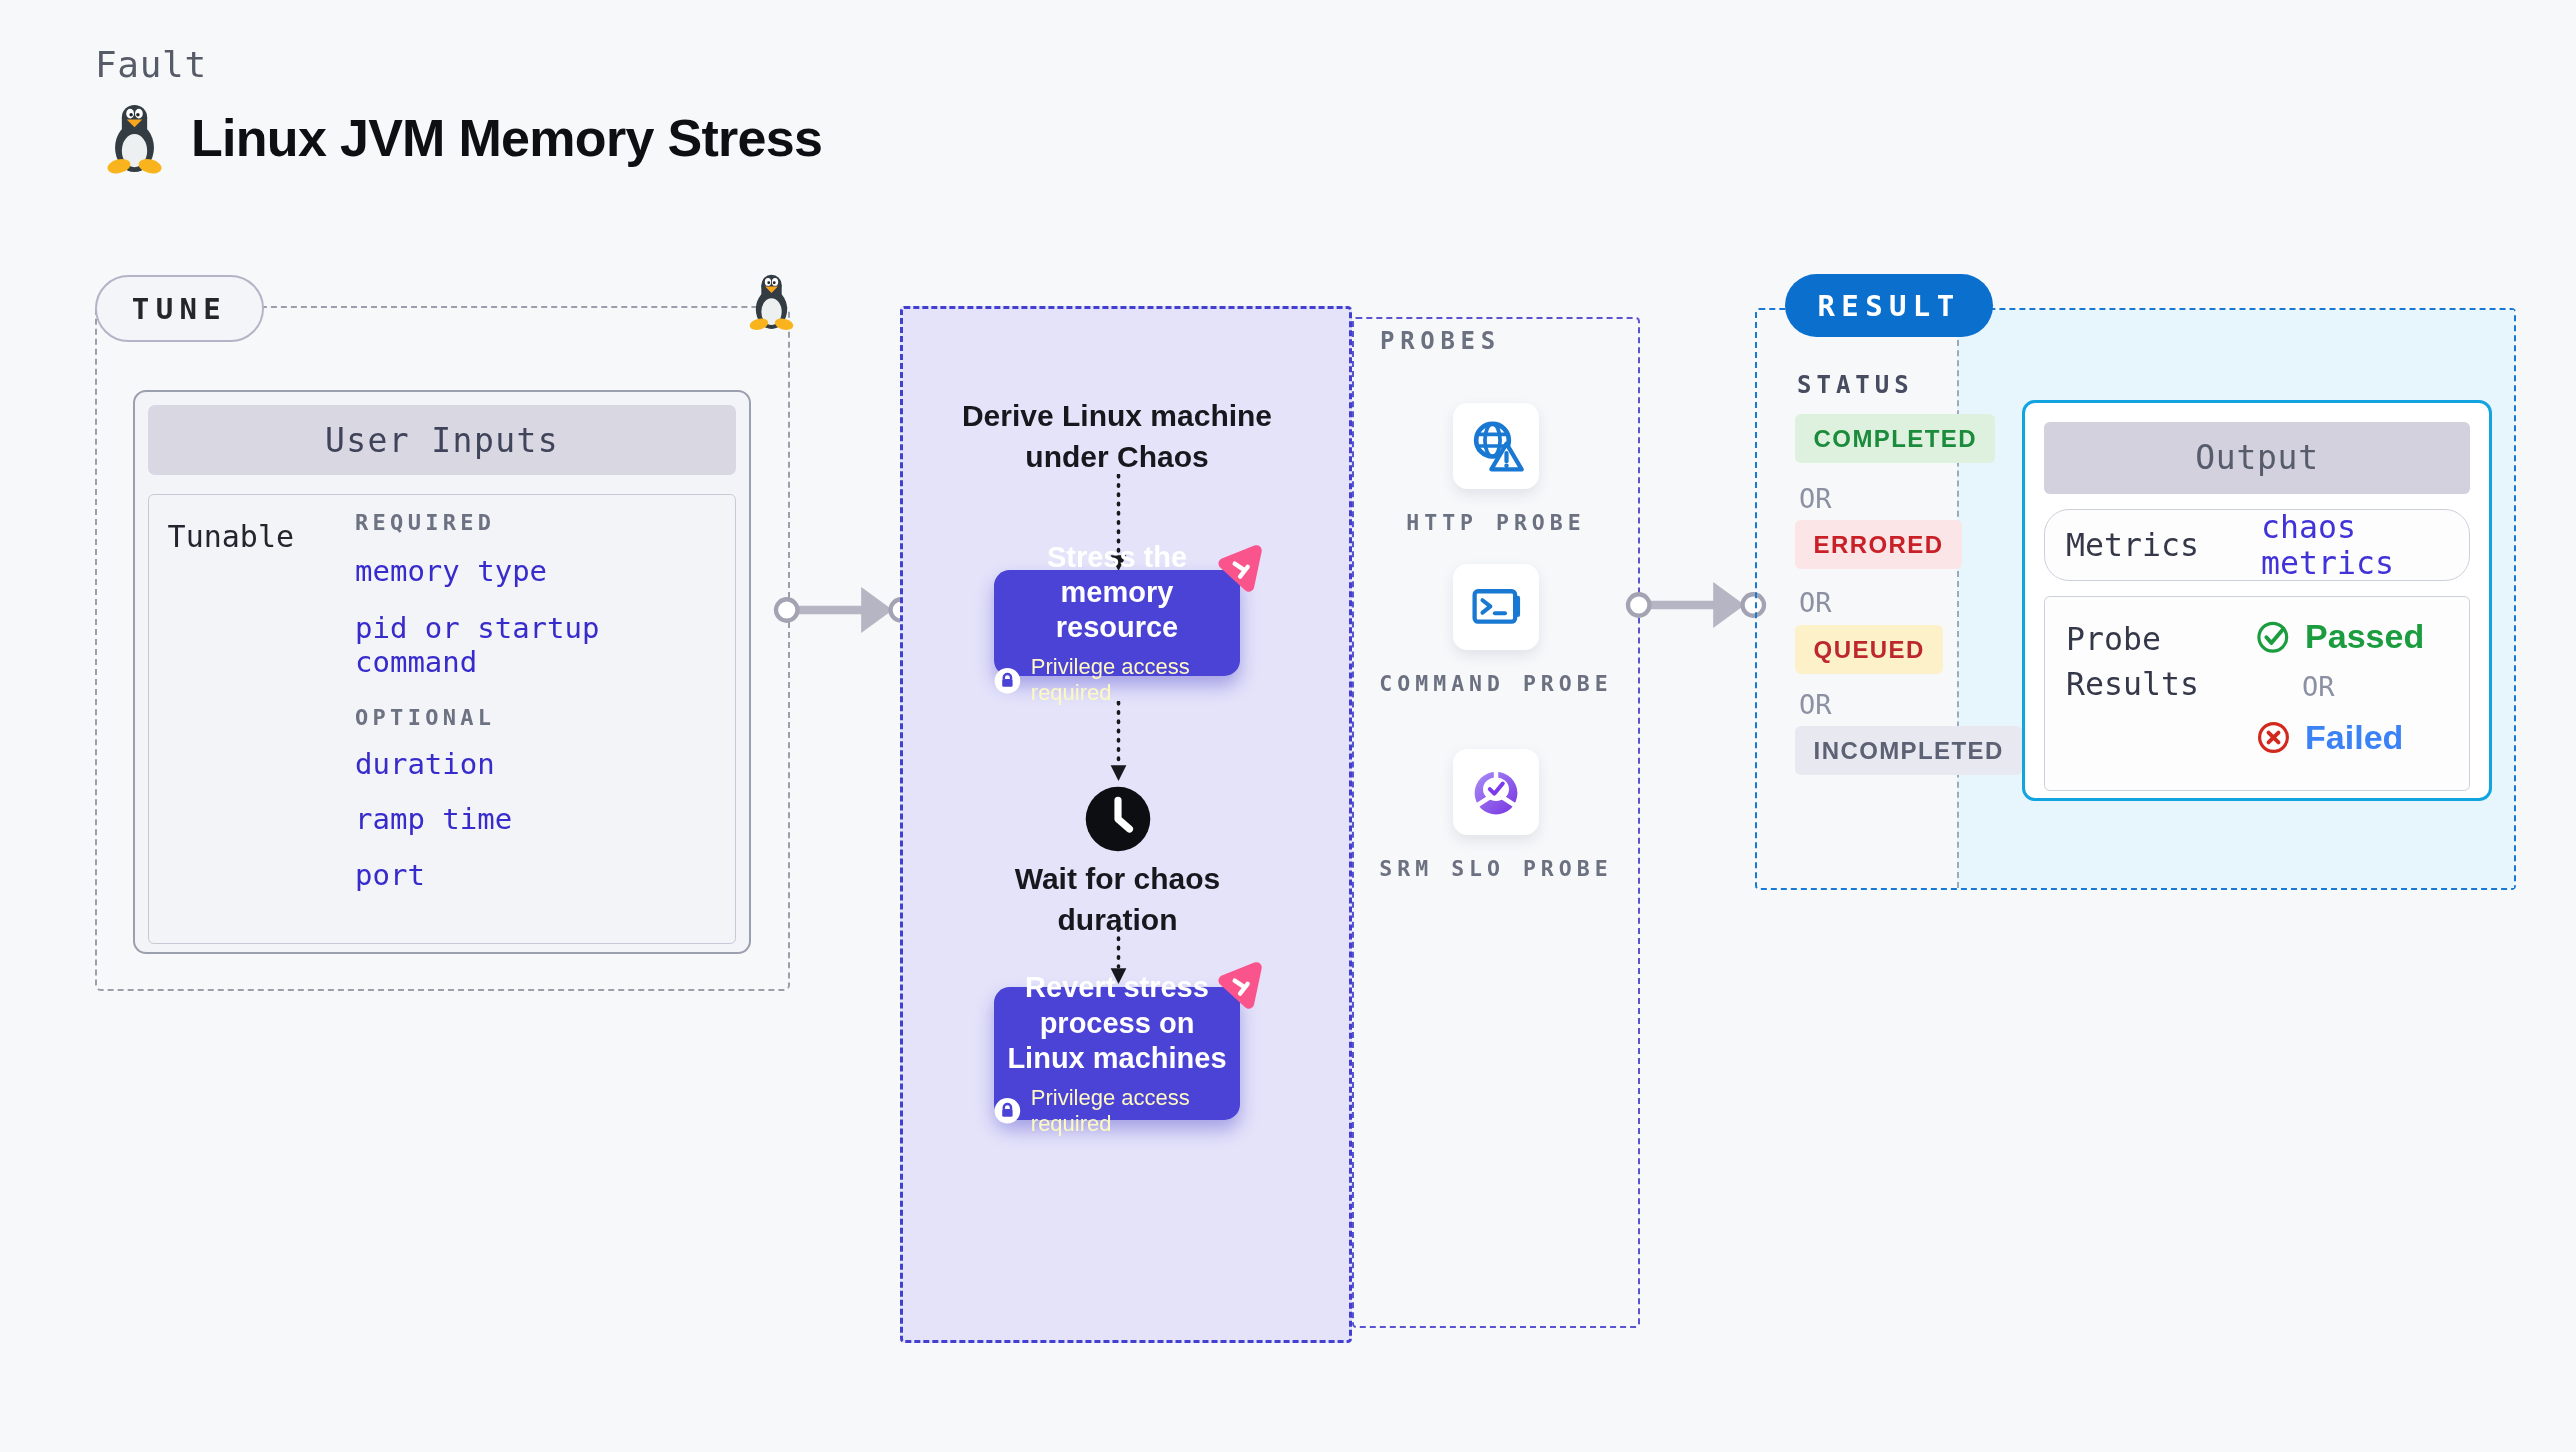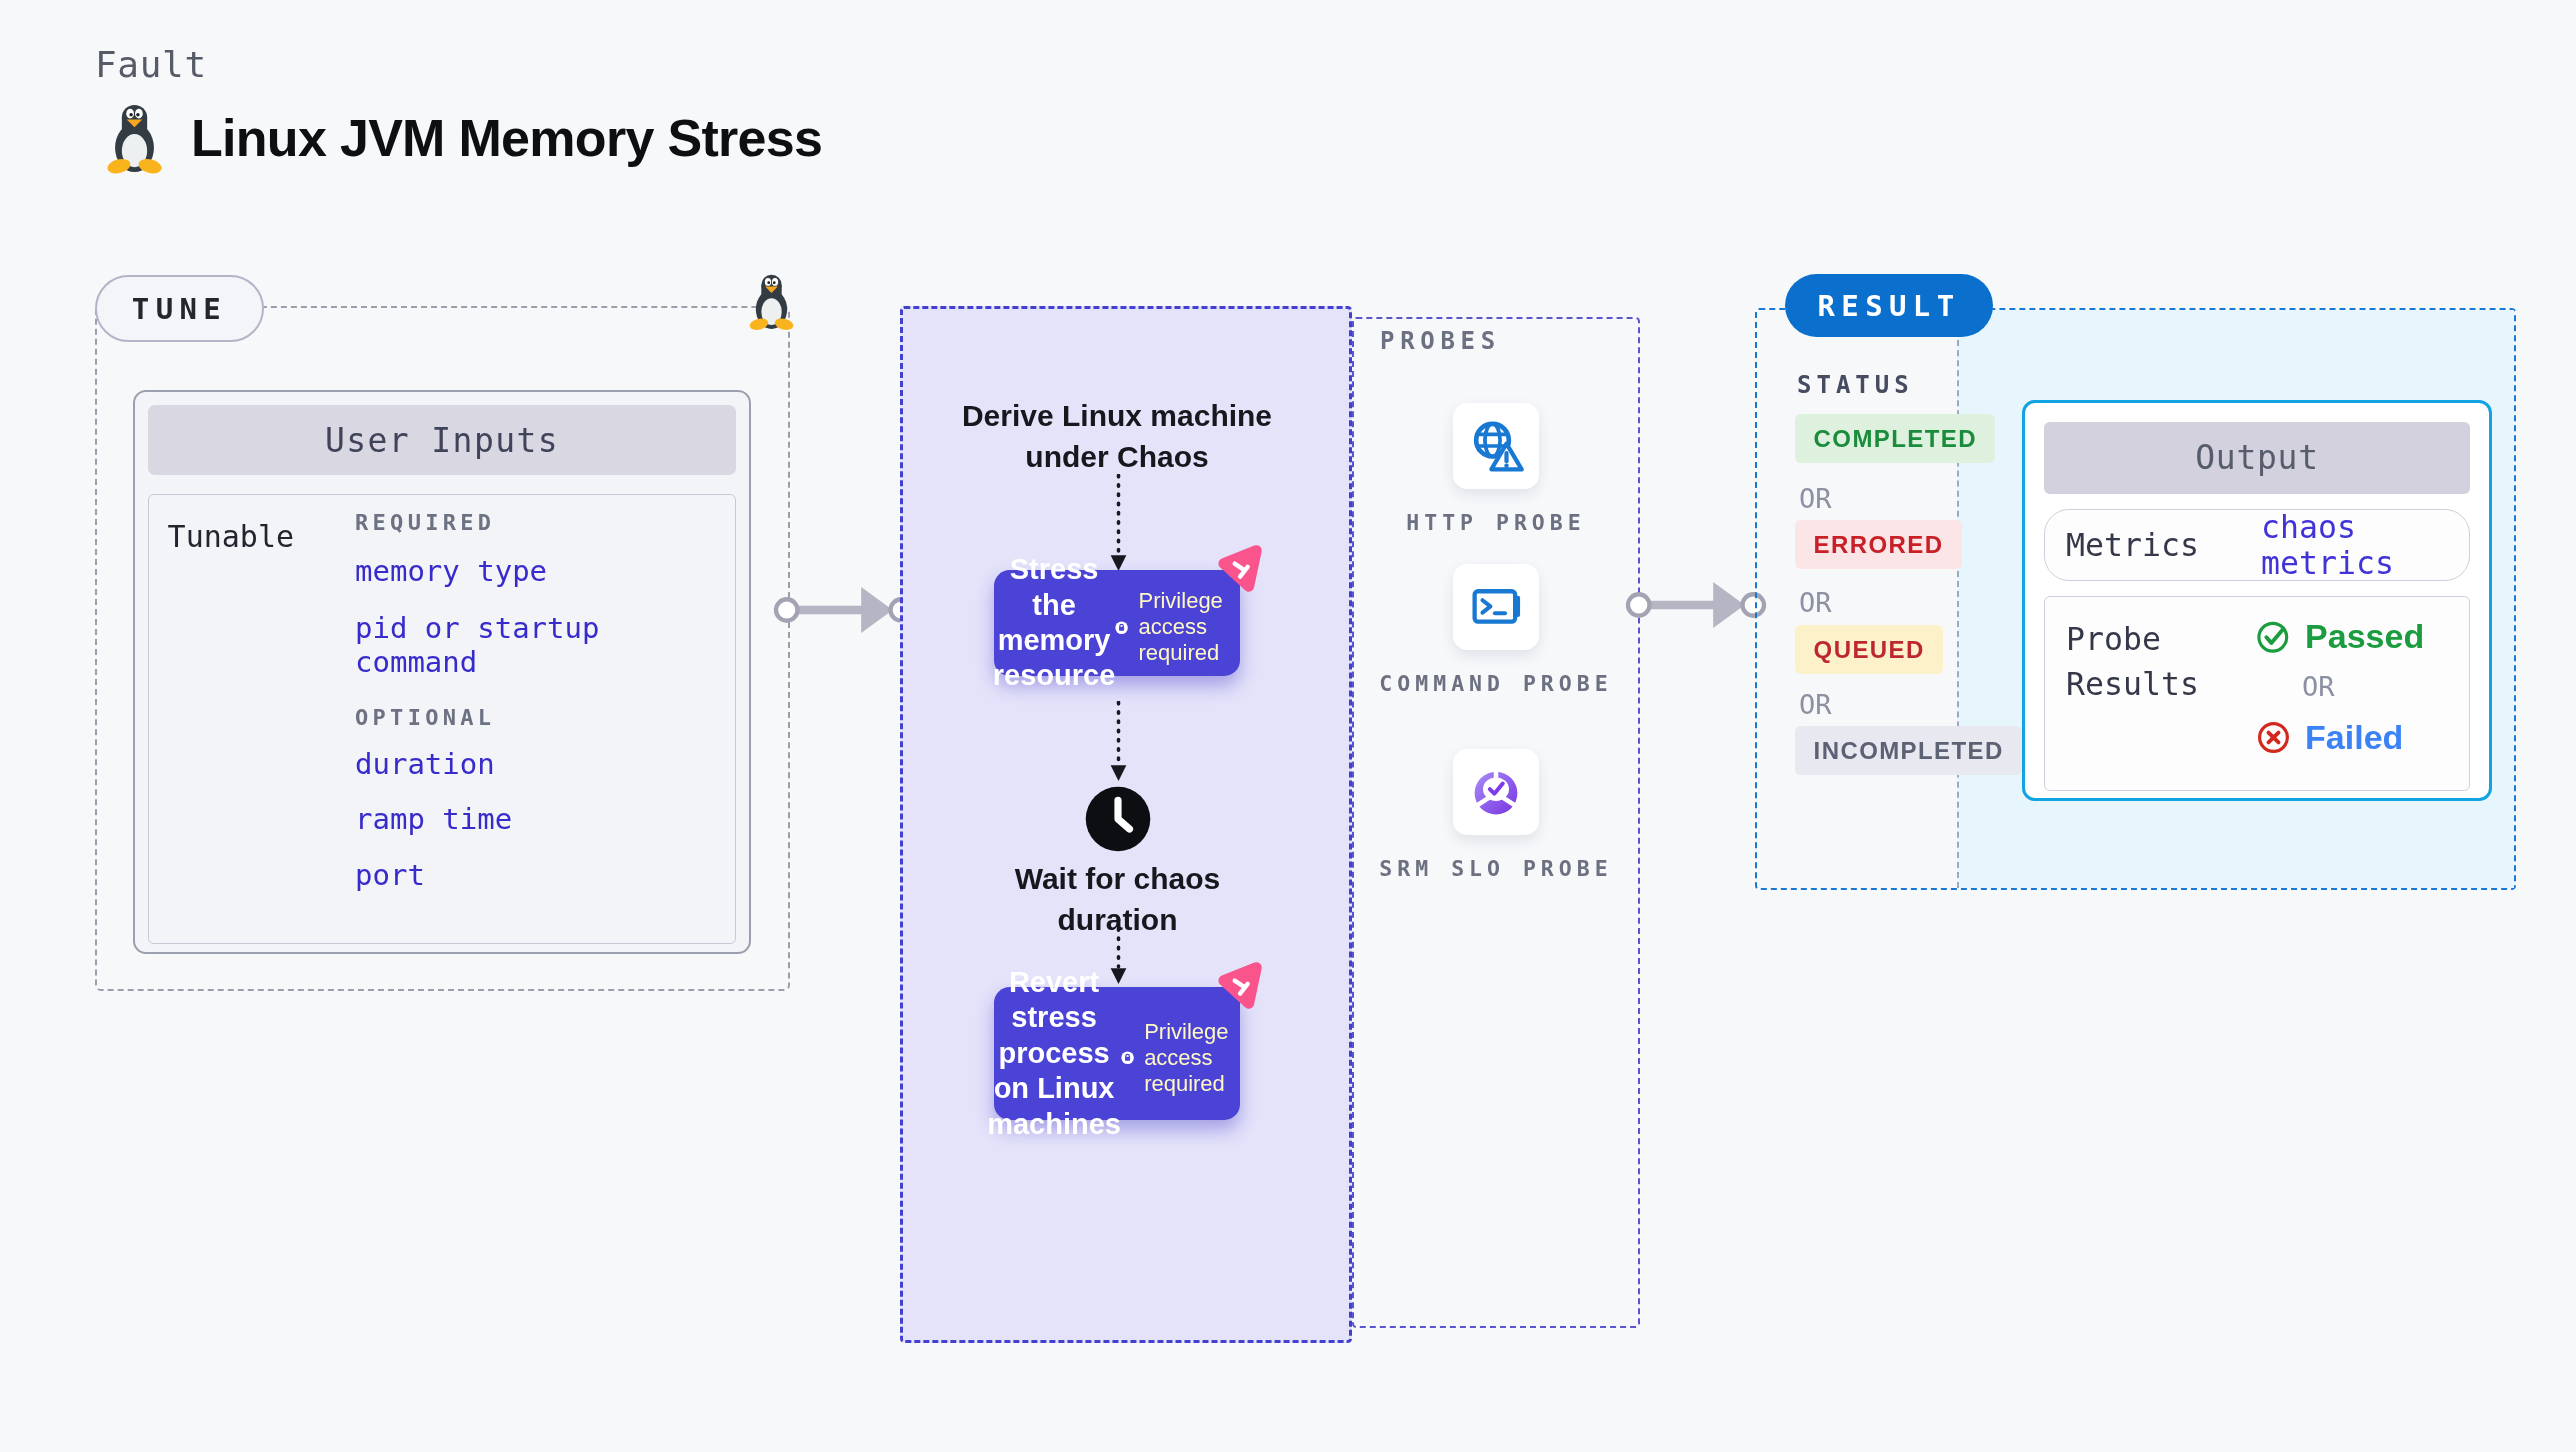--- a/index.html
+++ b/index.html
@@ -58,21 +58,21 @@
   .opt-label{margin-top:26px;}
   .param.m3{margin-top:17px;} .param.m4{margin-top:21.5px;} .param.m5{margin-top:21.5px;}
 
   
   .flow-text{font-size:30px;font-weight:700;color:#16181d;text-align:center;
              line-height:1.38;z-index:3;}
   .derive{left:938px;top:395px;width:358px;}
   .wait{left:960px;top:858px;width:315px;}
   .chaos-btn{background:#4b42d6;border-radius:15.8px;z-index:3;
              box-shadow:0 10px 18.6px rgba(62,54,196,.38);
-             display:flex;align-items:center;justify-content:center;}
+             display:flex;flex-direction:column;align-items:center;justify-content:center;}
   .btn-stress{left:994px;top:570px;width:246px;height:106px;}
   .btn-revert{left:994px;top:987px;width:246px;height:133px;}
   .chaos-btn .btn-title{color:#ffffff;font-size:29px;font-weight:700;line-height:1.22;
                         text-align:center;}
   .priv-chip{display:flex;align-items:center;gap:10px;margin-top:8.6px;}
   .priv-chip span{color:#fef9c3;font-size:22px;}
   .clock-wrap{left:1085px;top:786px;width:66px;height:66px;z-index:3;}
   .pink-glyph{z-index:5;}
   .pink1{left:1212px;top:543px;}
   .pink2{left:1212px;top:960px;}

